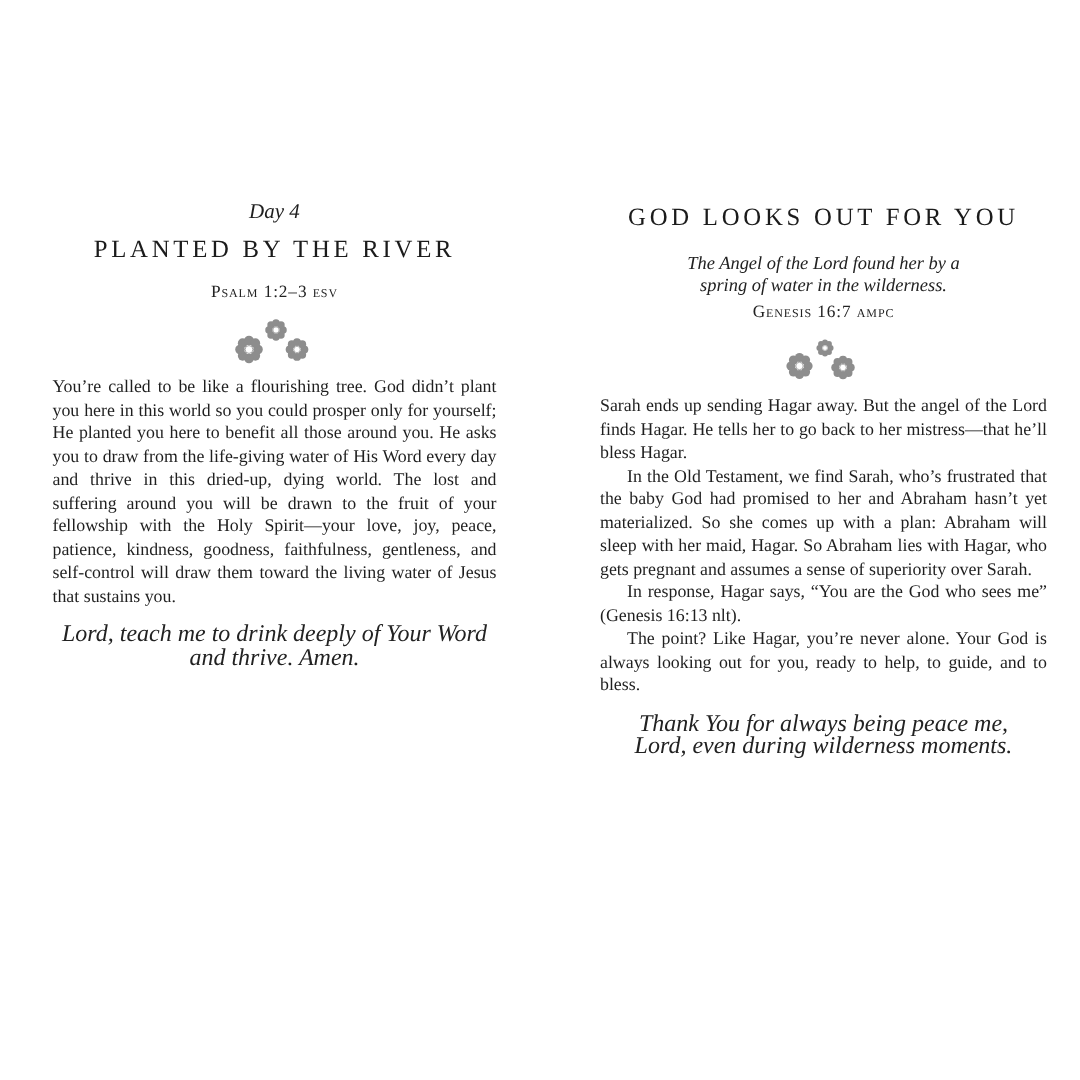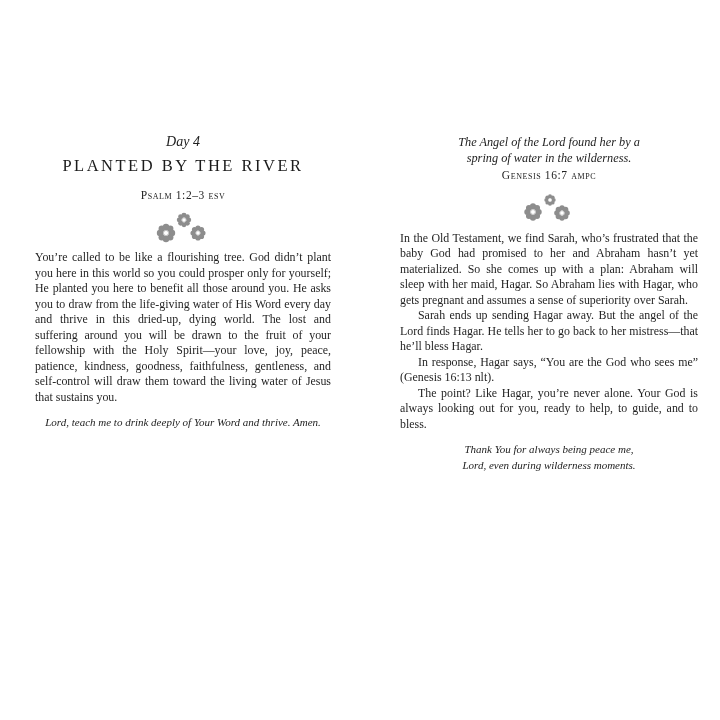--- a/index.html
+++ b/index.html
@@ -59,21 +59,21 @@
     font-size: 11.9px;
     line-height: 15.5px;
     color: #1f1f1f;
     margin-top: 3px;
   }
   .devotional-body p { text-align: justify; }
   .devotional-body p + p { text-indent: 18px; }
   .prayer-text {
     text-align: center;
     font-style: italic;
-    font-size: 11px;
+    font-size: 16px;
     line-height: 15.5px;
     white-space: pre-line;
     color: #222222;
     margin-top: 10px;
   }
   .hidden-defs { position: absolute; width: 0; height: 0; overflow: hidden; }
 </style>
 </head>
 <body>
 
@@ -107,33 +107,34 @@
         <use href="#flower" transform="translate(44,22) scale(0.82)"></use>
       </svg>
     </div>
     <div class="devotional-body">
         <p class="body-para">You’re called to be like a flourishing tree. God didn’t plant you here in this world so you could prosper only for yourself; He planted you here to benefit all those around you. He asks you to draw from the life-giving water of His Word every day and thrive in this dried-up, dying world. The lost and suffering around you will be drawn to the fruit of your fellowship with the Holy Spirit—your love, joy, peace, patience, kindness, goodness, faithfulness, gentleness, and self-control will draw them toward the living water of Jesus that sustains you.</p>
       </div>
     <div class="prayer-text">Lord, teach me to drink deeply of Your Word and thrive. Amen.</div>
   </div>
 
   <div class="page page-right">
+    <div class="chapter-title">GOD LOOKS OUT FOR YOU</div>
     <div class="scripture-verse">The Angel of the Lord found her by a
 spring of water in the wilderness.</div>
     <div class="scripture-reference">Genesis 16:7 ampc</div>
     <div class="ornament-wrap">
       <svg width="58" height="34" viewBox="0 0 58 34">
         <use href="#flower" transform="translate(30,8) scale(0.62)"></use>
         <use href="#flower" transform="translate(13,20) scale(0.95)"></use>
         <use href="#flower" transform="translate(42,21) scale(0.85)"></use>
       </svg>
     </div>
     <div class="devotional-body">
+        <p class="body-para">Sarah ends up sending Hagar away. But the angel of the Lord finds Hagar. He tells her to go back to her mistress—that he’ll bless Hagar.</p>
         <p class="body-para">In the Old Testament, we find Sarah, who’s frustrated that the baby God had promised to her and Abraham hasn’t yet materialized. So she comes up with a plan: Abraham will sleep with her maid, Hagar. So Abraham lies with Hagar, who gets pregnant and assumes a sense of superiority over Sarah.</p>
-        <p class="body-para">Sarah ends up sending Hagar away. But the angel of the Lord finds Hagar. He tells her to go back to her mistress—that he’ll bless Hagar.</p>
         <p class="body-para">In response, Hagar says, “You are the God who sees me” (Genesis 16:13 nlt).</p>
         <p class="body-para">The point? Like Hagar, you’re never alone. Your God is always looking out for you, ready to help, to guide, and to bless.</p>
       </div>
     <div class="prayer-text">Thank You for always being peace me,
 Lord, even during wilderness moments.</div>
   </div>
 
 </div>
 
 </body></html>

